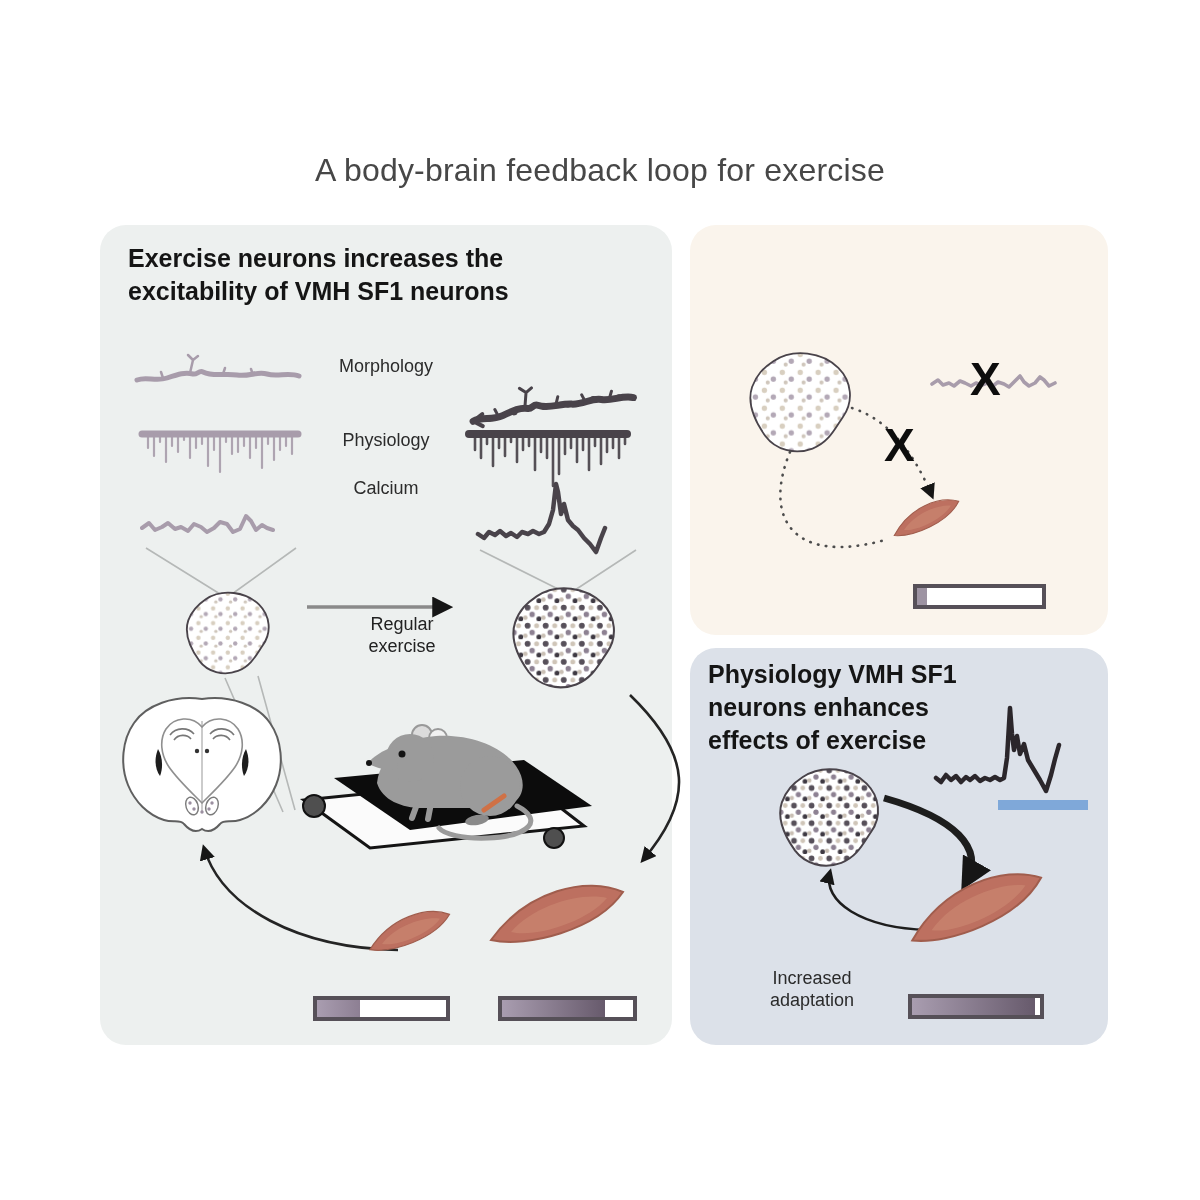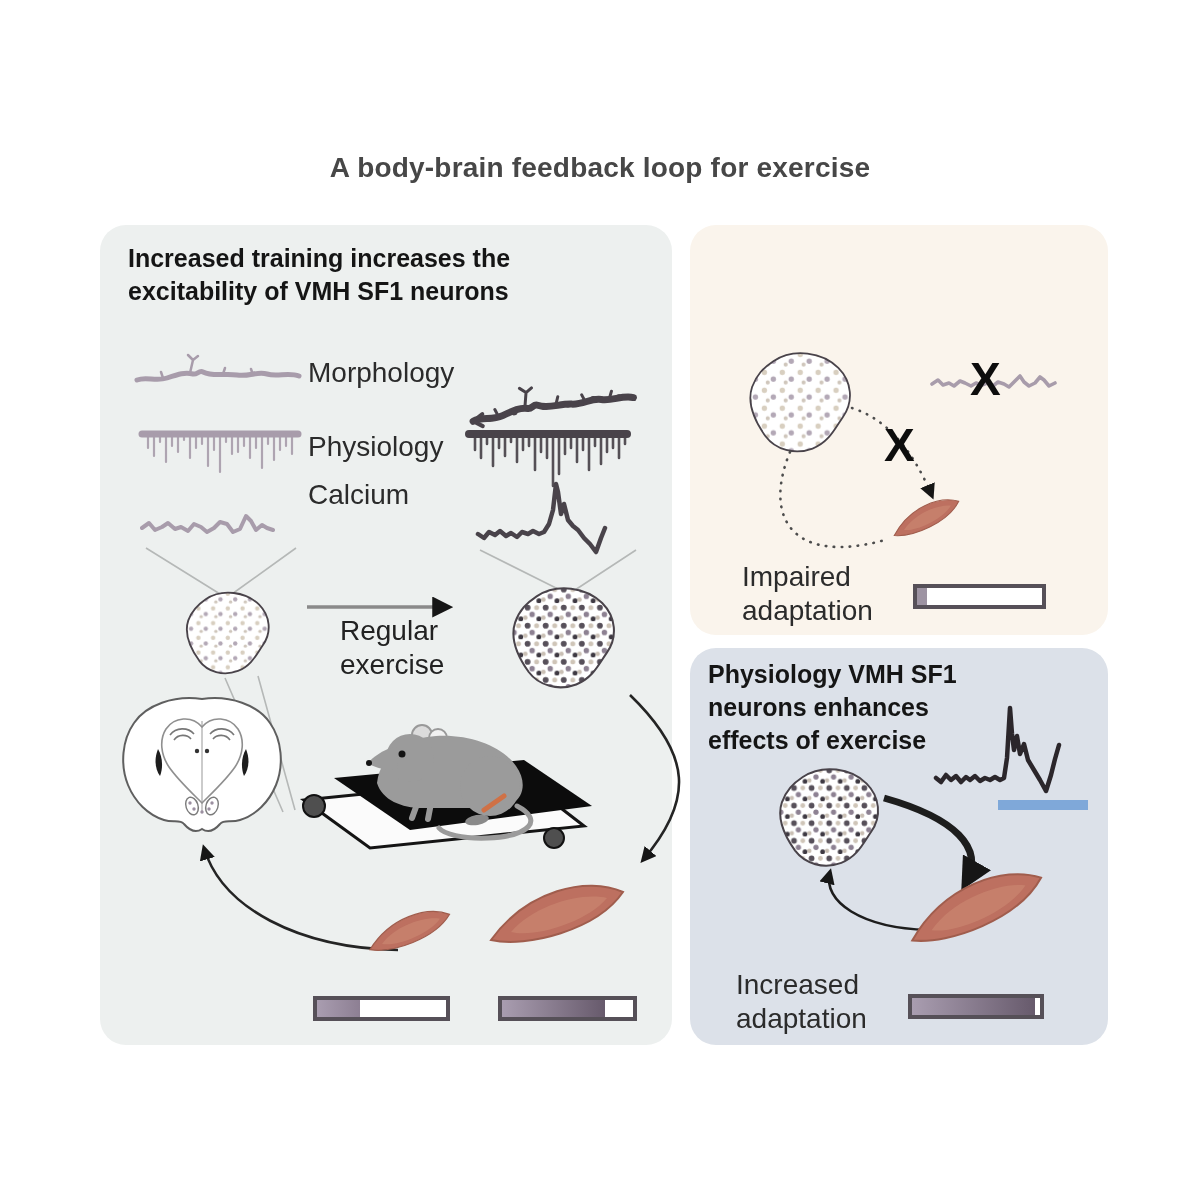--- a/index.html
+++ b/index.html
@@ -4,26 +4,26 @@
 <style>
   html,body{margin:0;padding:0;background:#fff}
   body{width:1200px;height:1200px;position:relative;overflow:hidden;
        font-family:"Liberation Sans",sans-serif;}
   .stage{position:absolute;inset:0;width:1200px;height:1200px}
   .panel{position:absolute;border-radius:26px}
   #p-training{left:100px;top:225px;width:572px;height:820px;background:#edf0ef}
   #p-inhibit{left:690px;top:225px;width:418px;height:410px;background:#faf4ec}
   #p-stim{left:690px;top:648px;width:418px;height:397px;background:#dce1e9}
   .title{position:absolute;left:0;right:0;top:152px;text-align:center;
-         font-size:28px;font-weight:bold;color:#474747;letter-spacing:.2px}
+         font-size:32px;font-weight:normal;color:#474747;letter-spacing:.2px}
   .hdr{position:absolute;font-weight:bold;font-size:25px;color:#151515;line-height:1.32}
   #hdr-training{left:128px;top:242px;width:470px}
   #hdr-inhibit{left:708px;top:242px;width:348px}
   #hdr-stim{left:708px;top:658px;width:292px}
-  .lbl{position:absolute;font-size:28px;color:#2b2b2b;text-align:left;line-height:1.22}
+  .lbl{position:absolute;font-size:18px;color:#2b2b2b;text-align:center;line-height:1.22}
   #lbl-morph{left:308px;top:356px;width:156px}
   #lbl-phys{left:308px;top:430px;width:156px}
   #lbl-calc{left:308px;top:478px;width:156px}
   #lbl-regex{left:340px;top:614px;width:124px;color:#222}
   #lbl-endur{left:146px;top:972px;width:148px}
   #lbl-impair{left:742px;top:560px;width:146px}
   #lbl-increase{left:736px;top:968px;width:152px}
   .xmark{position:absolute;font-weight:bold;font-size:46px;color:#0d0d0d}
   #x-trace{left:970px;top:352px}
   #x-path{left:884px;top:418px}
@@ -216,28 +216,27 @@
       <path d="M928,930 C862,928 822,902 830,872" stroke-width="2.6" marker-end="url(#arr)"></path>
     </g>
     <g transform="translate(902,882) rotate(-6) scale(1.02)">
       <use href="#muscleShape" fill="#bd7060" stroke="#a05d4d" stroke-width="2"></use>
       <use href="#muscleHi" fill="#c8836e" opacity="0.8"></use>
     </g>
   </svg>
 
   <div class="title">A body-brain feedback loop for exercise</div>
 
-  <div class="hdr" id="hdr-training">Increased training increases the excitability of VMH SF1 neurons</div>
+  <div class="hdr" id="hdr-training">Exercise neurons increases the excitability of VMH SF1 neurons</div>
   <div class="hdr" id="hdr-stim">Physiology VMH SF1 neurons enhances effects of exercise</div>
 
   <div class="lbl" id="lbl-morph">Morphology</div>
   <div class="lbl" id="lbl-phys">Physiology</div>
   <div class="lbl" id="lbl-calc">Calcium</div>
   <div class="lbl" id="lbl-regex">Regular exercise</div>
-  <div class="lbl" id="lbl-impair">Impaired adaptation</div>
   <div class="lbl" id="lbl-increase">Increased adaptation</div>
 
   <div class="xmark" id="x-trace">X</div>
   <div class="xmark" id="x-path">X</div>
 
   <div class="bar" id="bar-before">
     <div class="fill fill-soft" style="width: 33%;"></div>
   </div>
   <div class="bar" id="bar-after">
     <div class="fill fill-grad" style="width: 79%;"></div>

